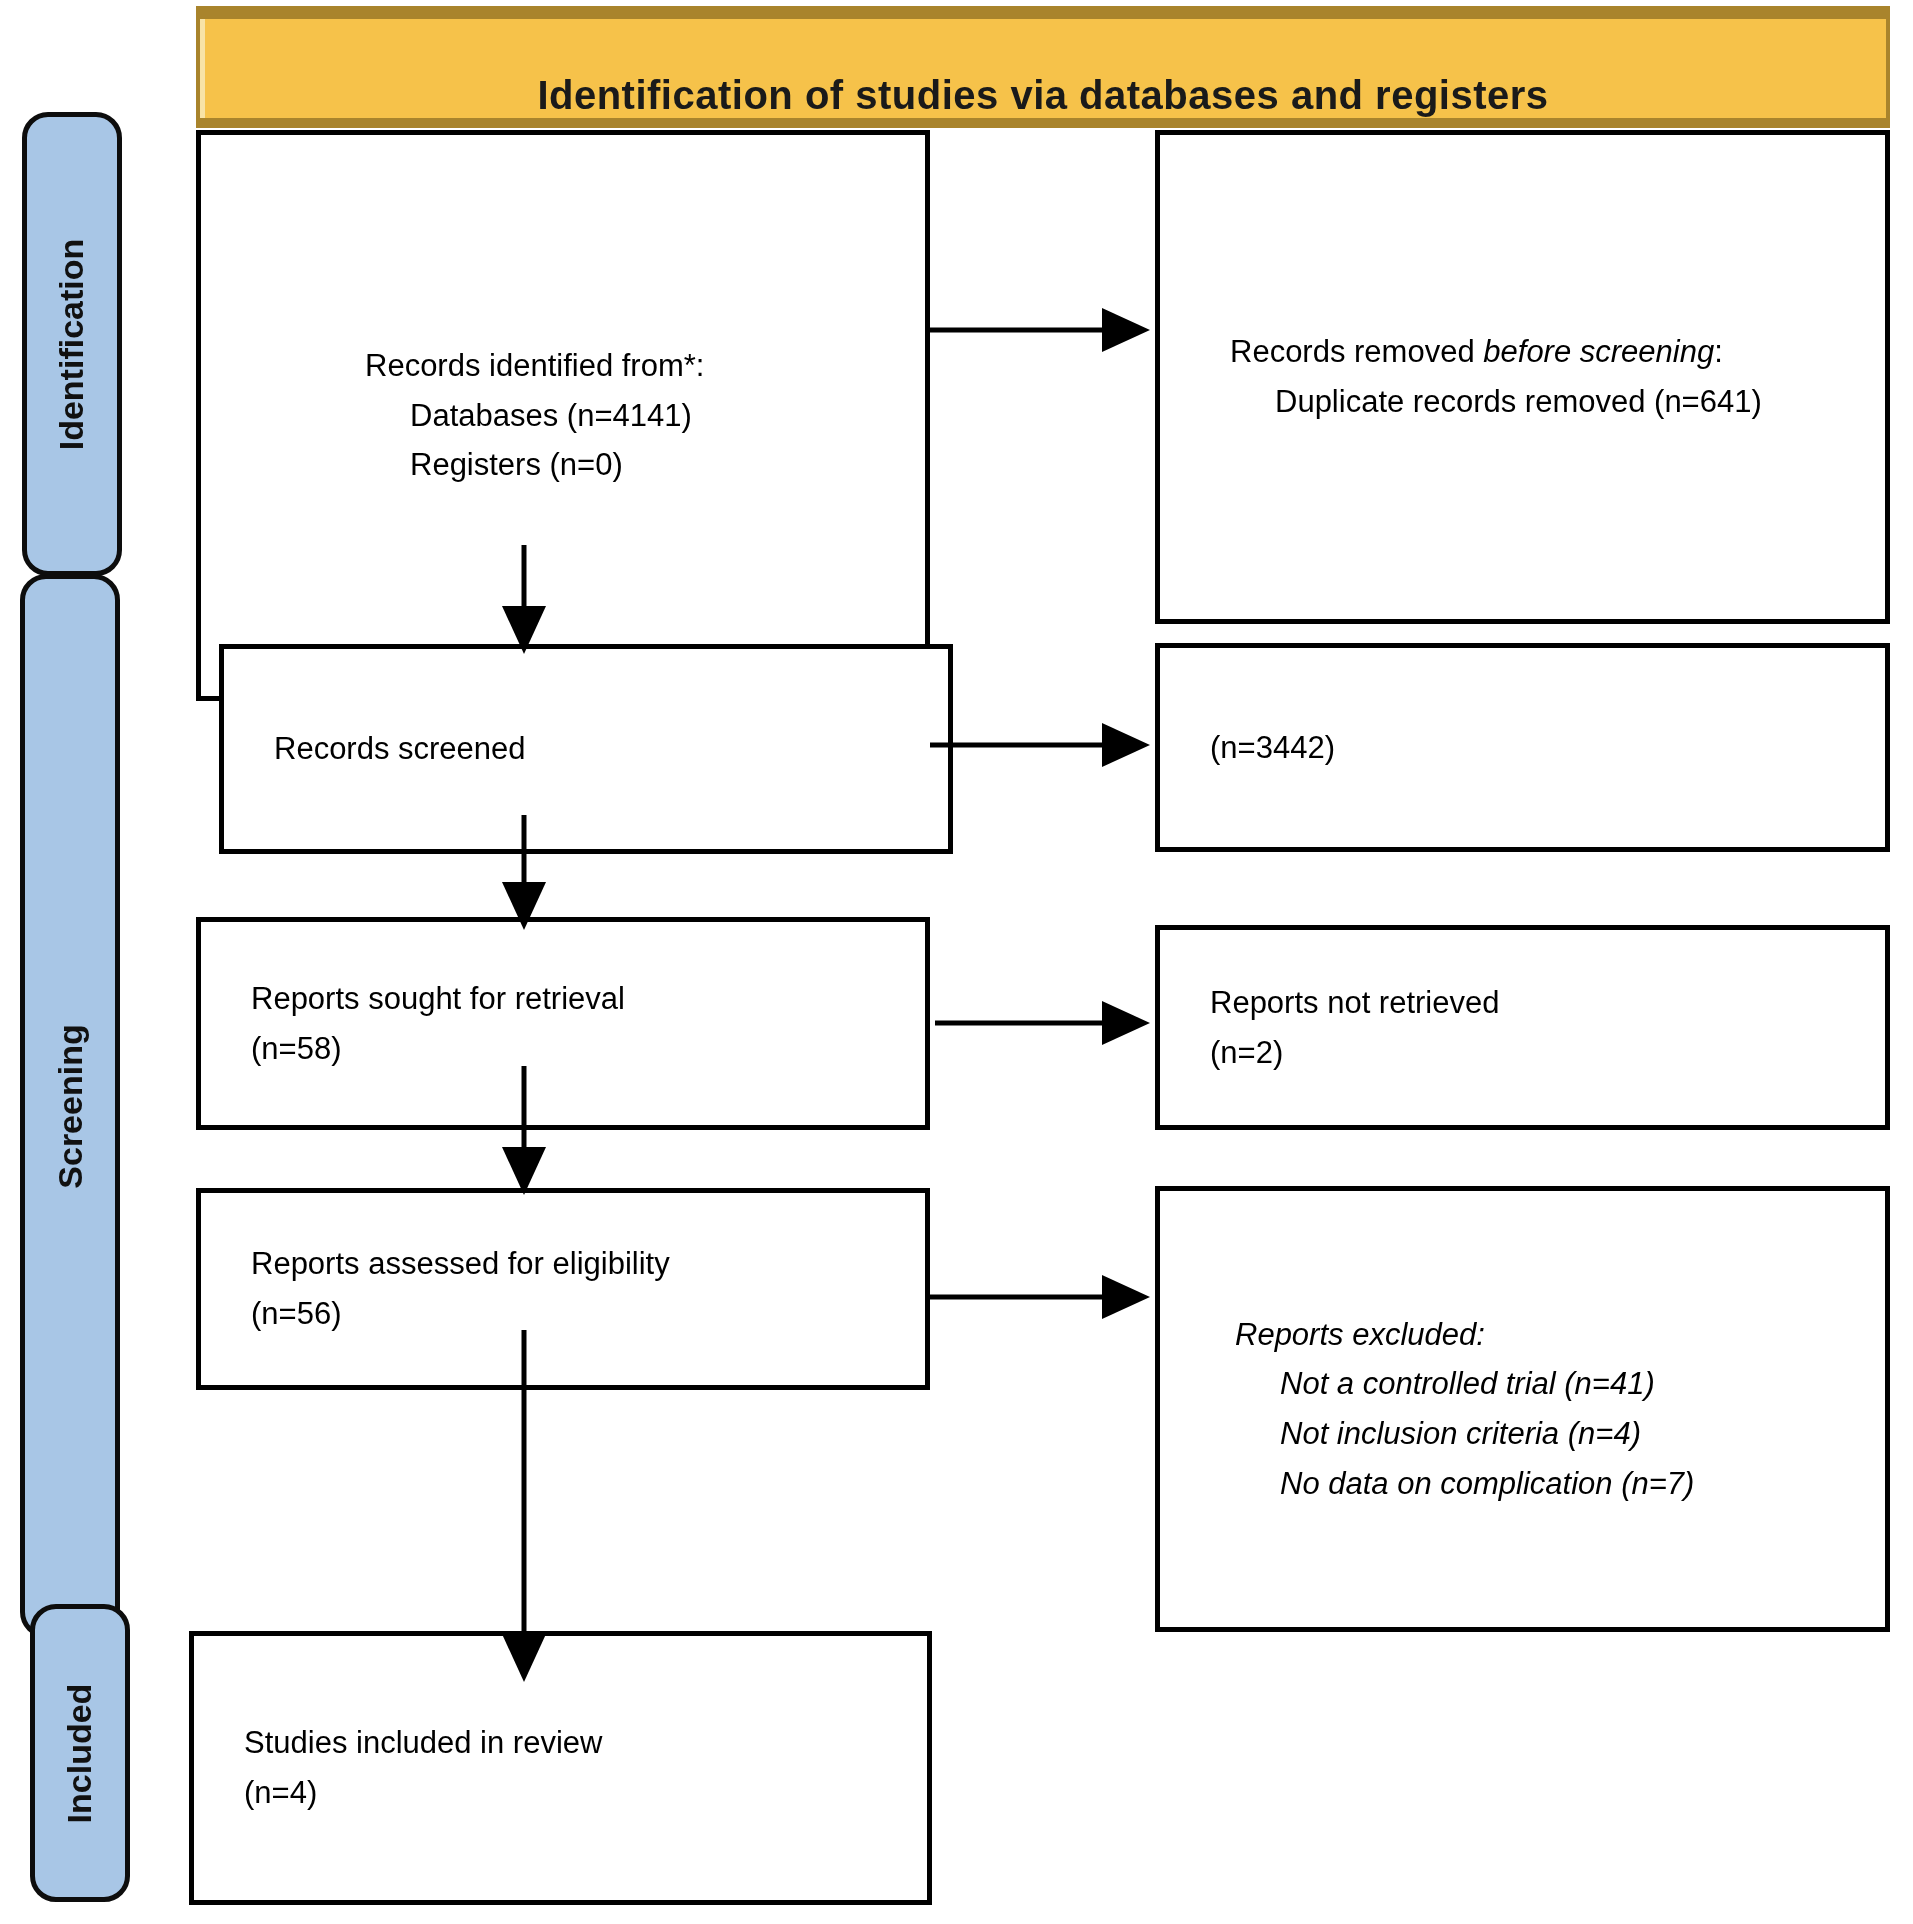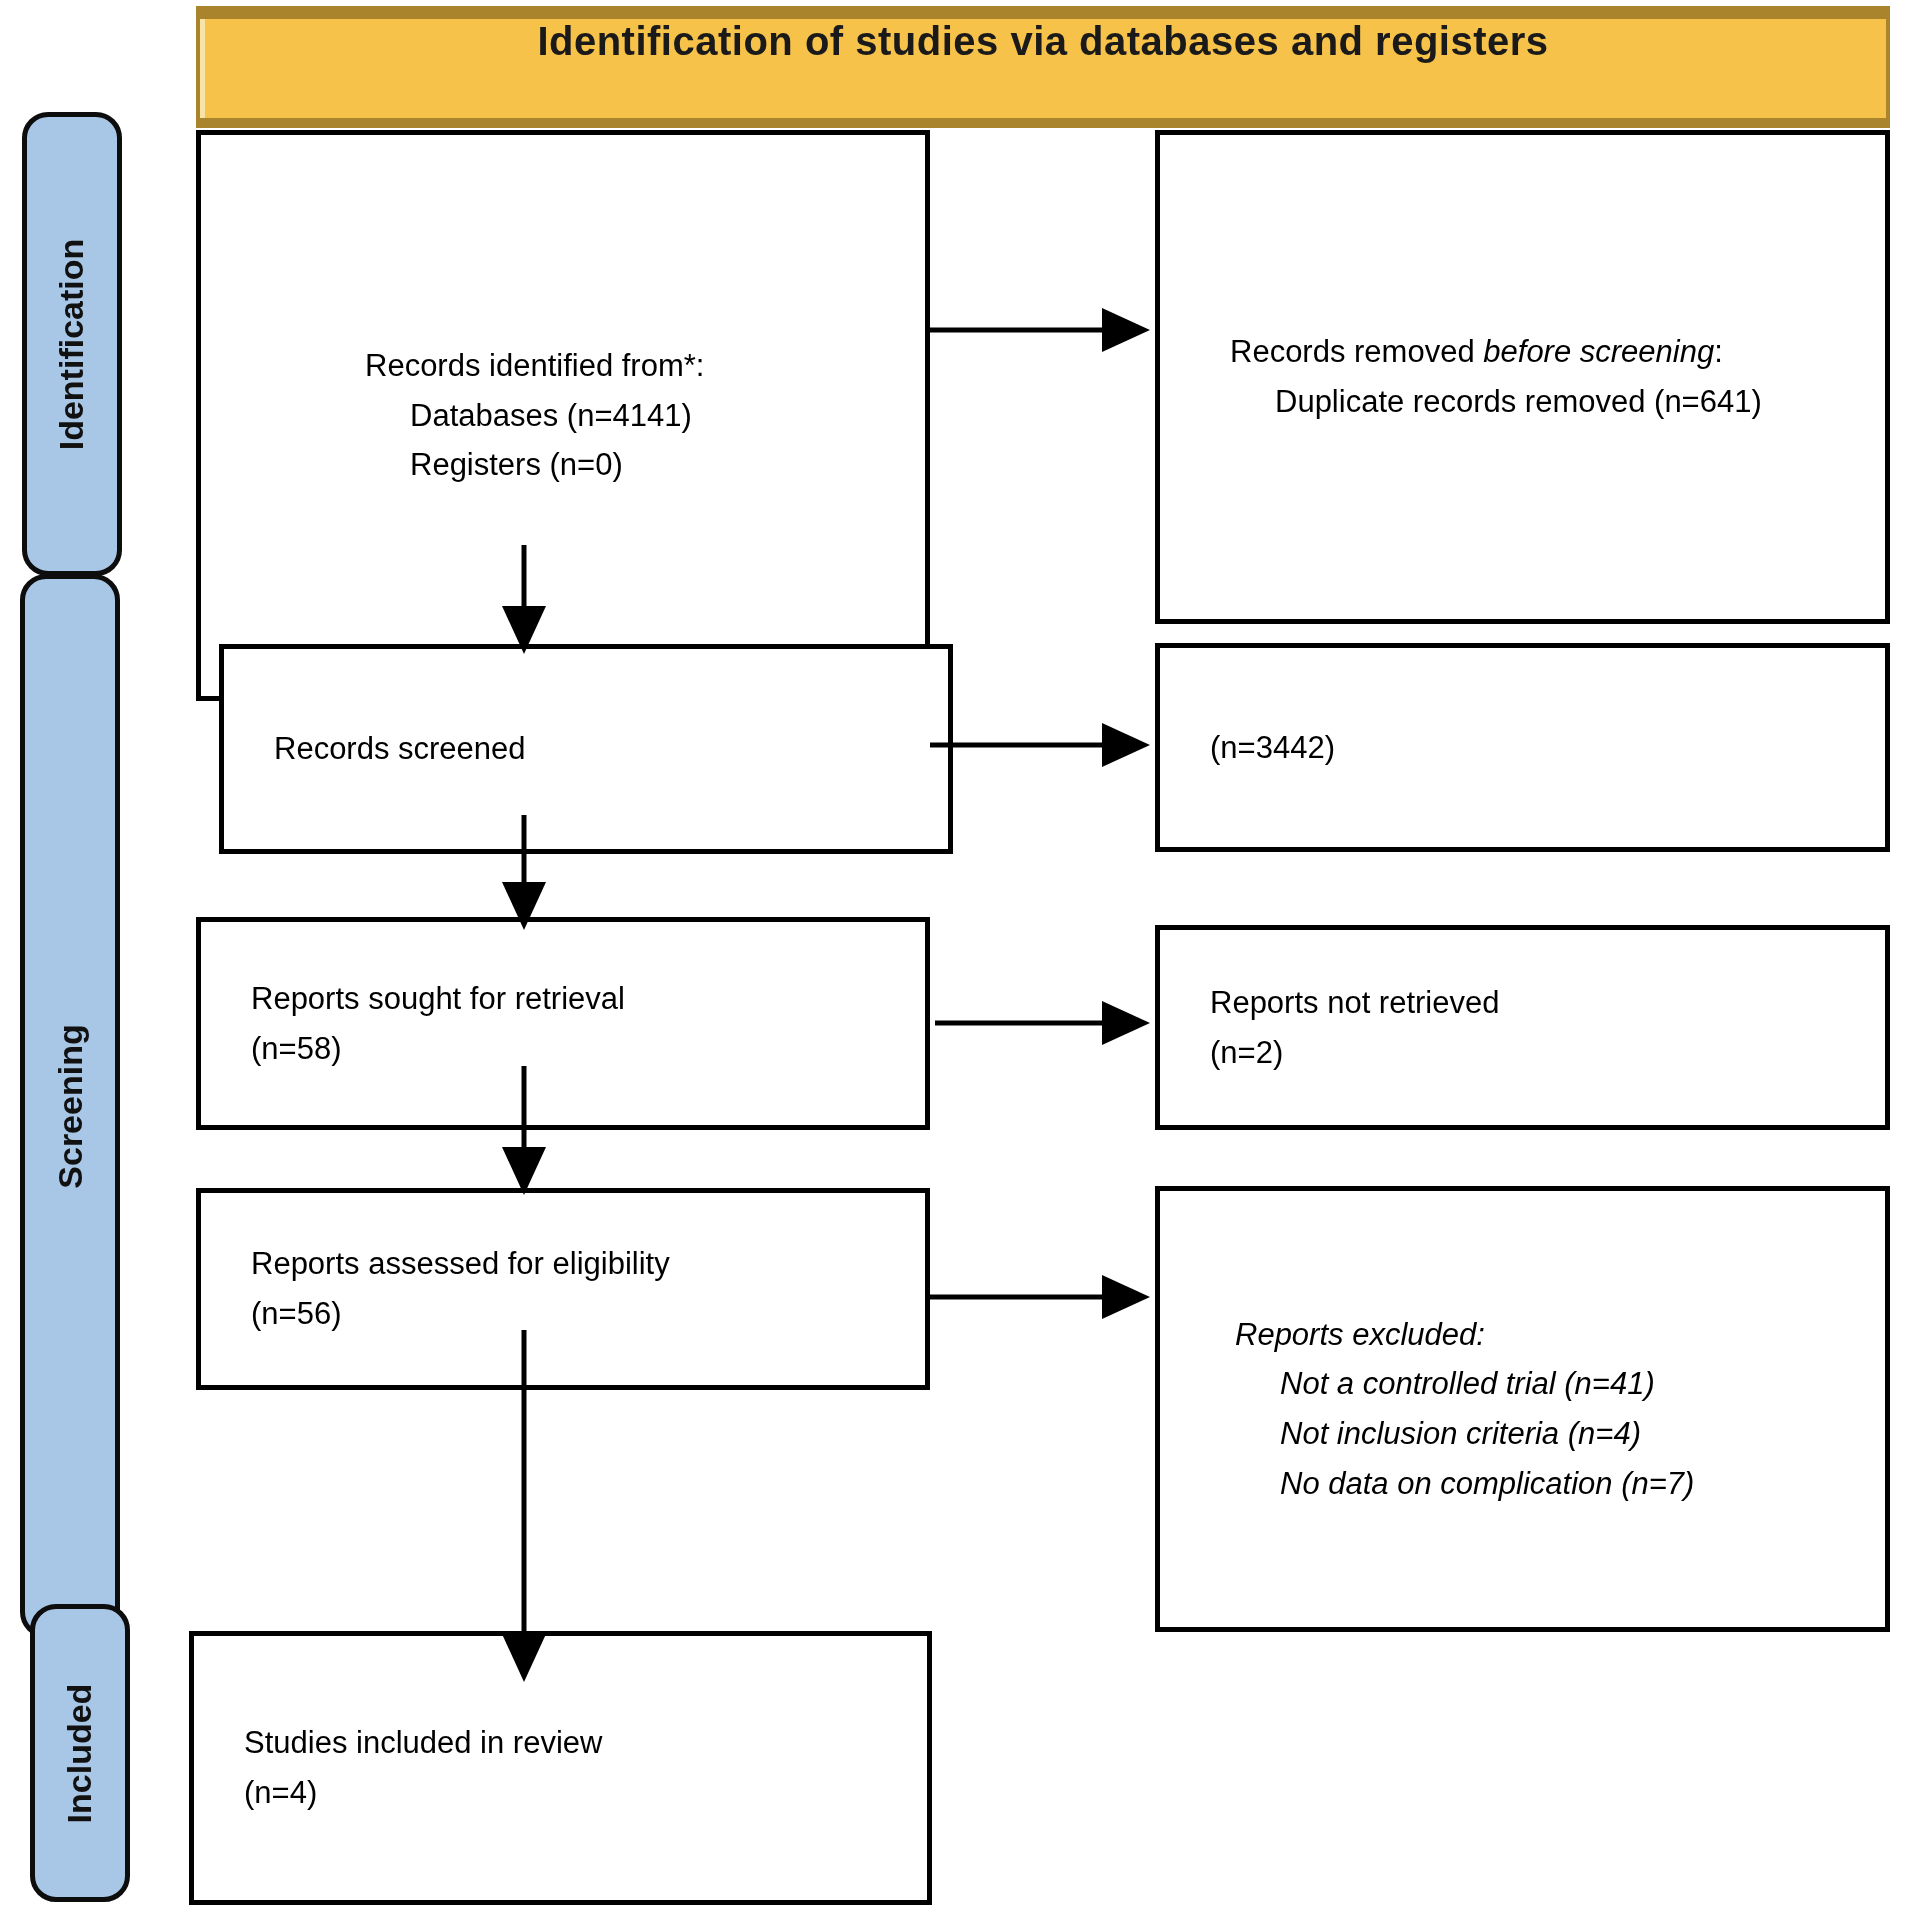--- a/index.html
+++ b/index.html
@@ -21,21 +21,21 @@
     position: absolute;
     left: 196px; top: 6px;
     width: 1694px; height: 122px;
     box-sizing: border-box;
     background: #F6C24A;
     border: 4px solid #A9842C;
     border-top-width: 13px;
     border-bottom-width: 10px;
     box-shadow: inset 5px 0 0 #F8E3A6;
     display: flex;
-    align-items: flex-start;
+    align-items: flex-end;
     justify-content: center;
   }
   .banner .banner-text {
     font-size: 40px;
     font-weight: bold;
     color: #1a1a1a;
     letter-spacing: 0.5px;
   }
 
   

